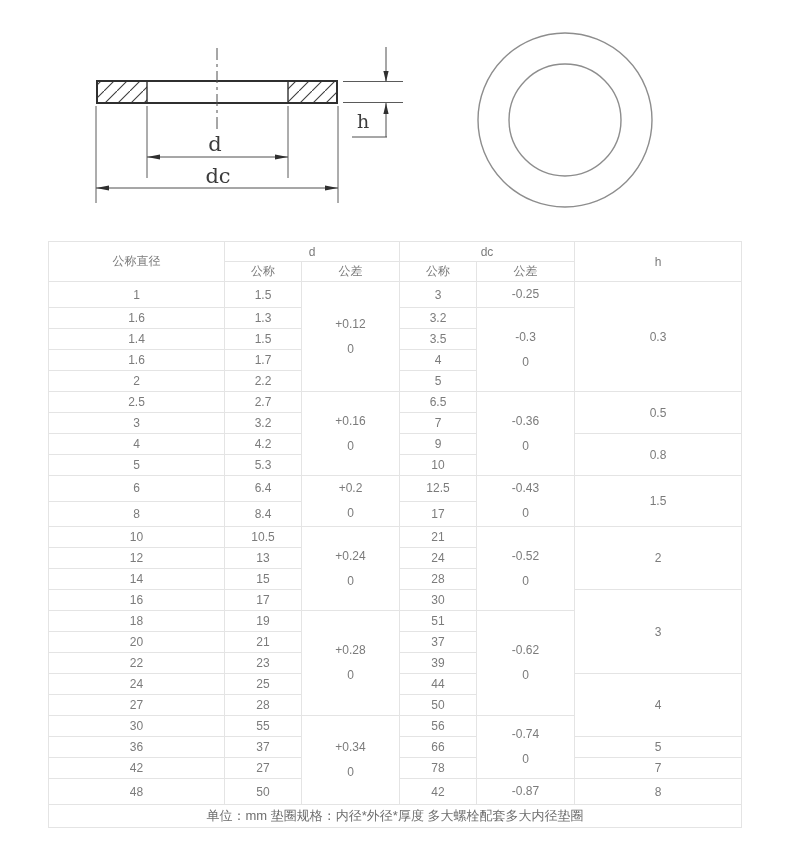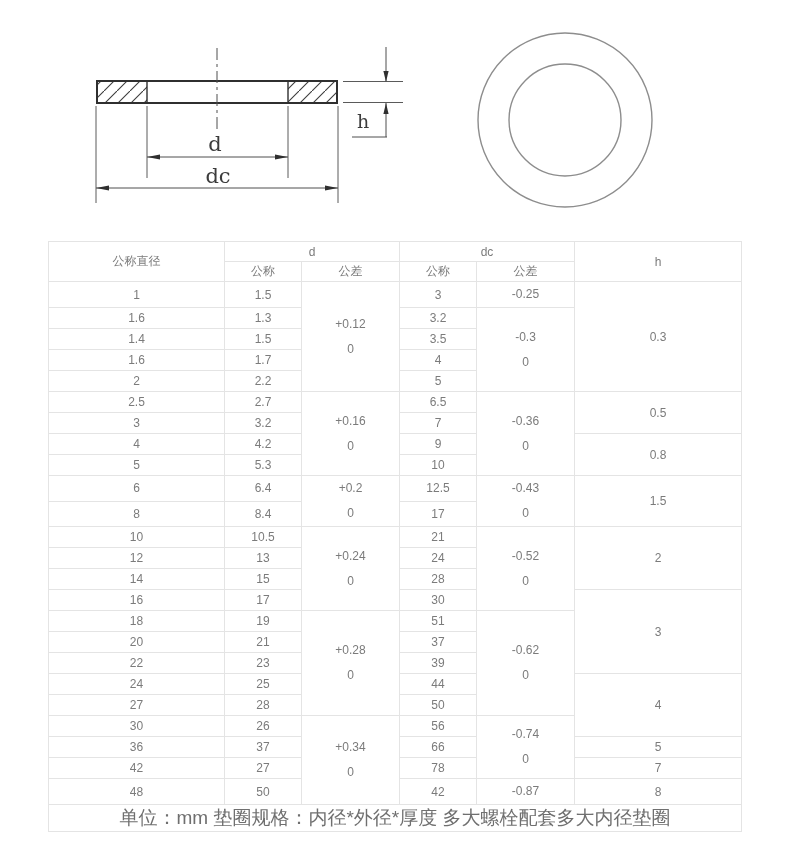--- a/index.html
+++ b/index.html
@@ -10,21 +10,21 @@
   .dim-label{font-family:"DejaVu Serif",serif;fill:#3c3c3c;}
 
   .spec-table{position:absolute;left:48px;top:241px;width:693px;
               border-collapse:collapse;table-layout:fixed;
               font-size:12px;color:#7b7b7b;}
   .spec-table th,.spec-table td{border:1px solid #e4e4e4;text-align:center;
               vertical-align:middle;font-weight:normal;padding:0;background:#ffffff;}
   .spec-table thead th{height:19px;}
   .spec-table tbody td{height:20px;}
   .tol-line{line-height:25px;}
-  .spec-table tfoot td{height:22px;font-size:19px;color:#6f6f6f;}
+  .spec-table tfoot td{height:22px;font-size:13px;color:#6f6f6f;}
   .col-nom{width:176px;}.col-dn{width:77px;}.col-dt{width:98px;}
   .col-dcn{width:77px;}.col-dct{width:98px;}.col-h{width:167px;}
 </style>
 </head>
 <body>
 
 <div class="page">
 
   <div class="drawing">
     <svg width="790" height="232" viewBox="0 0 790 232">
@@ -246,21 +246,21 @@
           <td>44</td>
           <td rowspan="3">4</td>
         </tr>
         <tr>
           <td>27</td>
           <td>28</td>
           <td>50</td>
         </tr>
         <tr>
           <td>30</td>
-          <td>26</td>
+          <td>55</td>
           <td rowspan="4">
             <div class="tol-line">+0.34</div>
             <div class="tol-line">0</div>
           </td>
           <td>56</td>
           <td rowspan="3">
             <div class="tol-line">-0.74</div>
             <div class="tol-line">0</div>
           </td>
         </tr>

